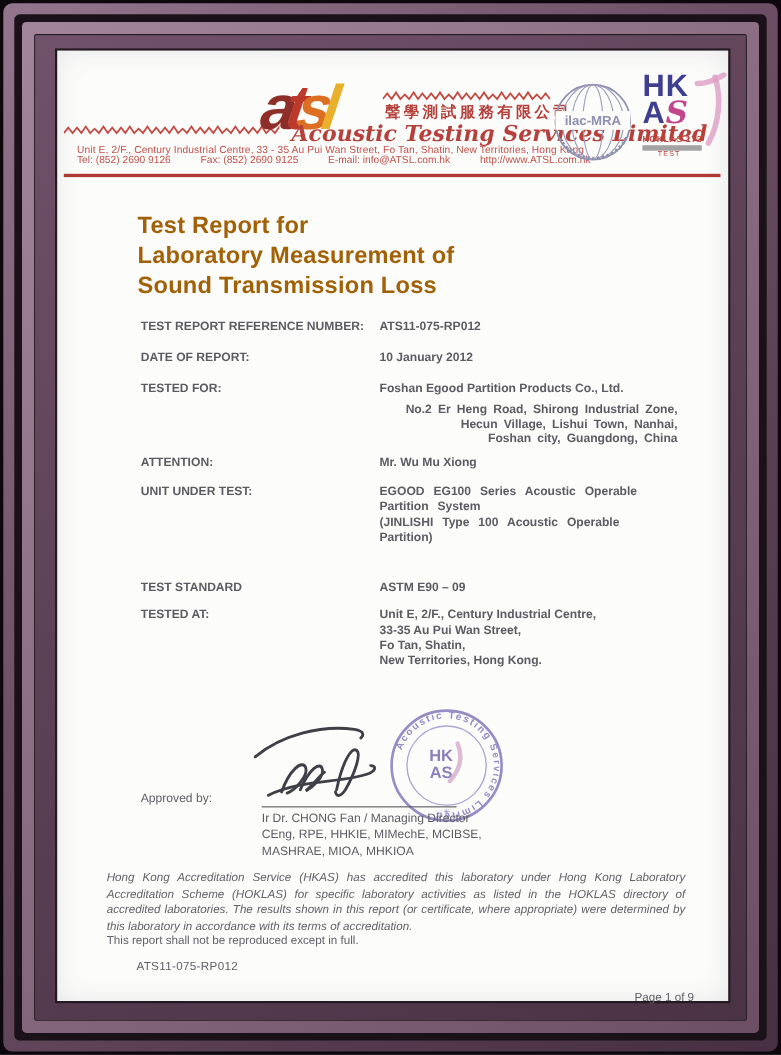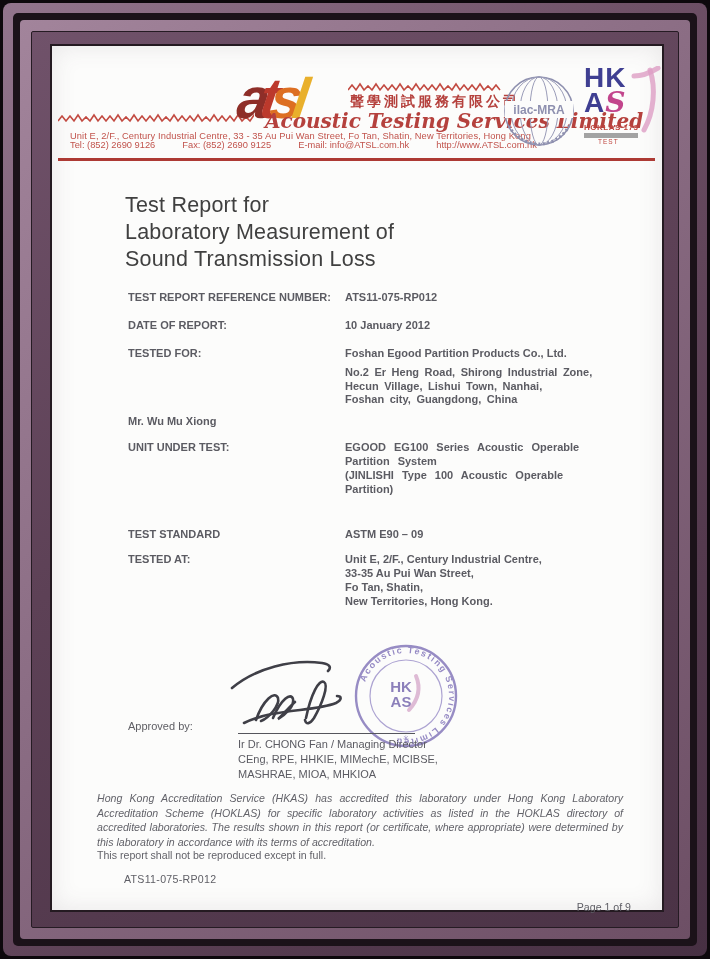--- a/index.html
+++ b/index.html
@@ -38,31 +38,31 @@
   
   .hkas{left:532px;top:20px;width:80px;height:94px;}
   .hkas-l1{font-size:28px;font-weight:900;color:#3f3f92;line-height:24px;letter-spacing:1px;}
   .hkas-l2{font-size:28px;font-weight:900;color:#3f3f92;line-height:26px;letter-spacing:1px;display:flex;}
   .hkas-s{color:#c2458c;font-family:"DejaVu Serif",serif;font-style:italic;font-weight:bold;}
   .hkas-swoosh{left:40px;top:0px;width:40px;height:72px;}
   .hoklas{margin-top:5px;font-size:8px;font-weight:bold;color:#bf453e;letter-spacing:.5px;
     border-bottom:5px solid #a3a3a3;display:inline-block;padding-bottom:1px;}
   .hoklas-sub{font-size:6.5px;color:#bf453e;letter-spacing:1px;margin-left:14px;}
   
-  .title{left:73px;top:146px;font-size:21.5px;font-weight:normal;color:#404040;
+  .title{left:73px;top:146px;font-size:21.5px;font-weight:bold;color:#a16207;
     line-height:27px;white-space:pre-line;letter-spacing:.2px;}
   
   .fields{left:76px;top:244px;width:488px;}
   .row{display:grid;grid-template-columns:217px 1fr;font-size:11px;font-weight:bold;
     color:#5b5b62;line-height:14px;}
   .row .val{white-space:pre-line;}
   .r0,.r1{margin-bottom:14px;} .r2{margin-bottom:6px;}
   .r3{line-height:13.5px;margin-bottom:7px;} .r4{margin-bottom:12px;}
   .r5{line-height:14.3px;margin-bottom:30px;} .r6{margin-bottom:11px;}
-  .sp2 .val{word-spacing:2.5px;} .sp5 .val{word-spacing:5px;}
+  .sp2 .val{word-spacing:2.5px;text-align:right;} .sp5 .val{word-spacing:5px;}
   
   .approved{left:76px;top:674px;font-size:11px;color:#5e5e64;}
   .stamp{left:298px;top:594px;width:112px;height:112px;opacity:.88;}
   .sig{left:168px;top:608px;width:150px;height:84px;}
   .sig path{stroke:#3f3f47;stroke-width:2.6;fill:none;stroke-linecap:round;}
   .sigline{left:186px;top:687px;width:177px;border-top:1.6px solid #55555c;}
   .signame{left:186px;top:691px;font-size:11px;color:#5b5b62;line-height:15px;white-space:pre-line;}
   
   .accred{left:45px;top:745px;width:526px;font-size:10.6px;color:#626269;
     line-height:14.6px;text-align:justify;font-style:italic;}
@@ -146,20 +146,21 @@
       <span class="lbl">TESTED FOR:</span>
       <span class="val">Foshan Egood Partition Products Co., Ltd.</span>
     </div>
     <div class="row r3 sp2">
       <span class="lbl"></span>
       <span class="val">No.2 Er Heng Road, Shirong Industrial Zone,
 Hecun Village, Lishui Town, Nanhai,
 Foshan city, Guangdong, China</span>
     </div>
     <div class="row r4">
+      <span class="lbl">ATTENTION:</span>
       <span class="val">Mr. Wu Mu Xiong</span>
     </div>
     <div class="row r5 sp5">
       <span class="lbl">UNIT UNDER TEST:</span>
       <span class="val">EGOOD EG100 Series Acoustic Operable
 Partition System
 (JINLISHI Type 100 Acoustic Operable
 Partition)</span>
     </div>
     <div class="row r6">

